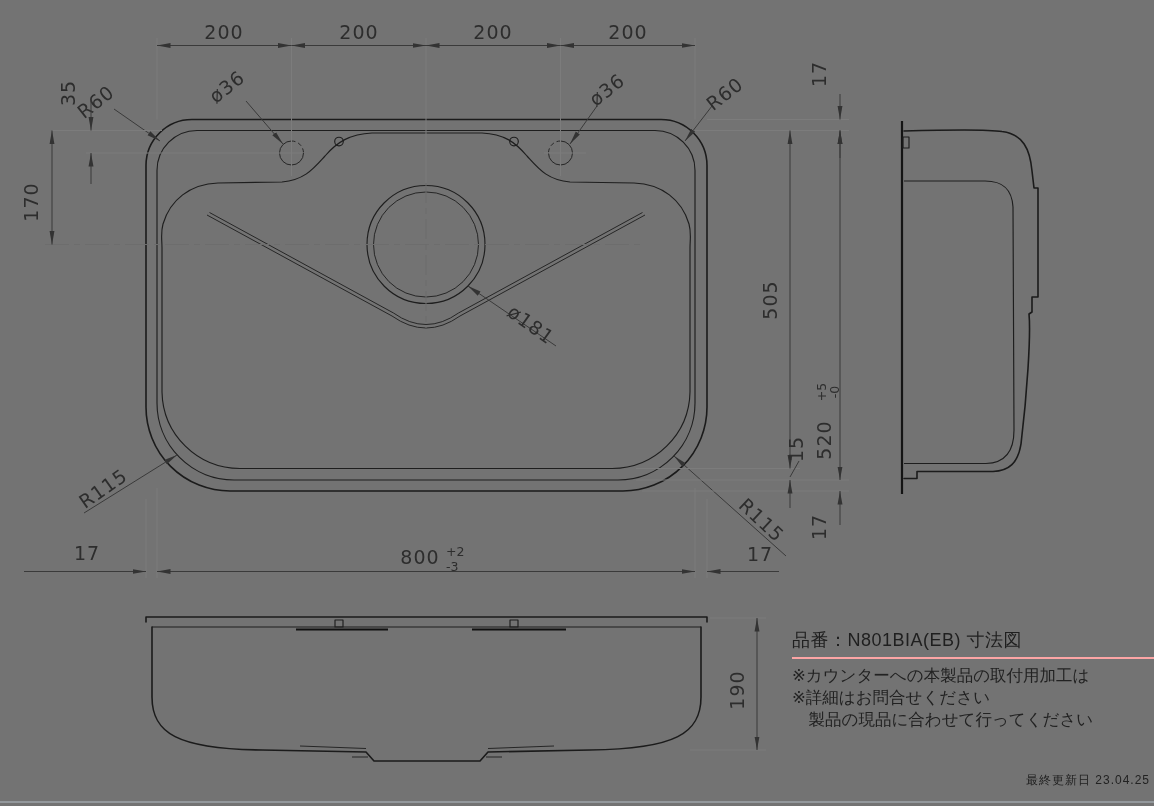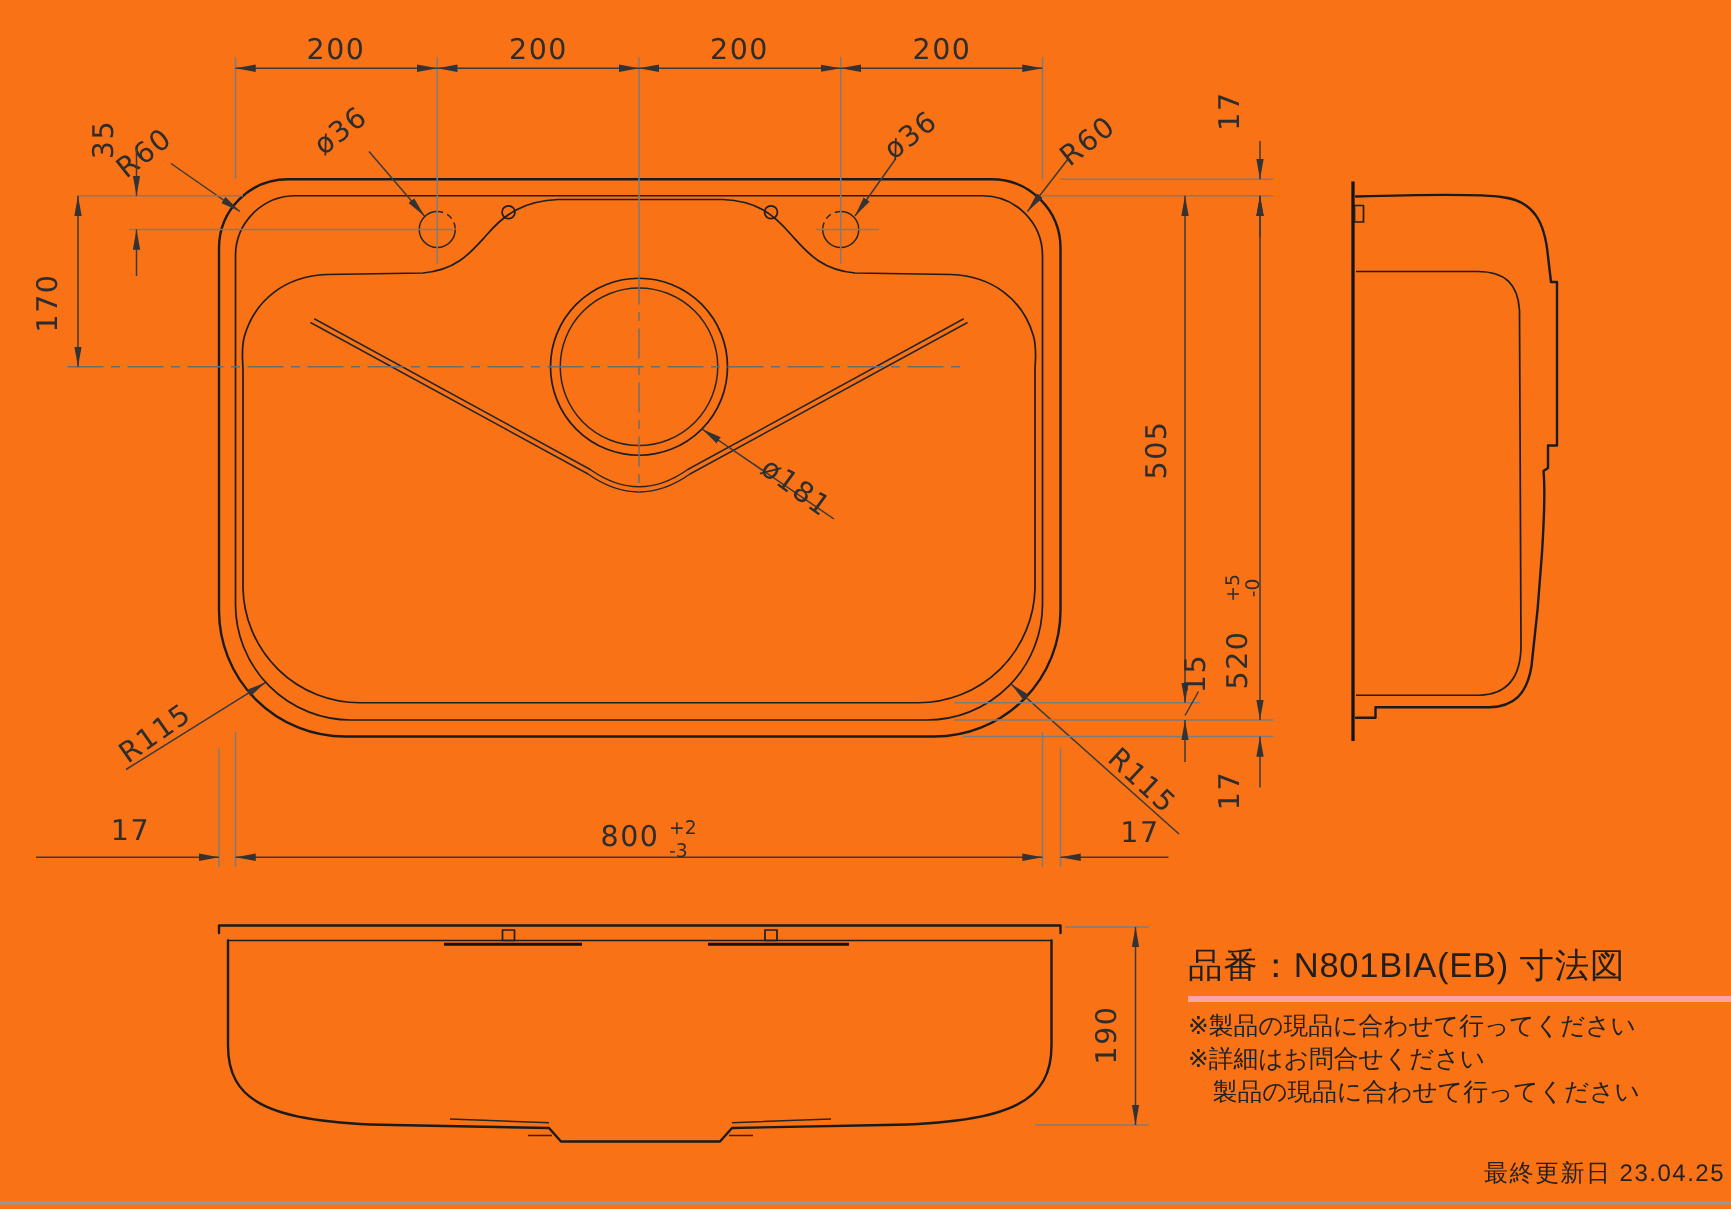--- a/index.html
+++ b/index.html
@@ -1,33 +1,33 @@
 <!DOCTYPE html>
 <html><head>
 <meta charset="utf-8">
 <style>
   html,body{margin:0;padding:0;background:#ffffff;}
-  #stage{position:relative;width:1154px;height:806px;background:#f97316;overflow:hidden;
+  #stage{position:relative;width:1154px;height:806px;background:#737373;overflow:hidden;
          font-family:"Liberation Sans","DejaVu Sans",sans-serif;}
   svg{position:absolute;left:0;top:0;}
   svg text{font-family:"DejaVu Sans","Liberation Sans",sans-serif;fill:#2d2d2d;}
   .dt{font-size:19px;letter-spacing:1px;}
   .dts{font-size:12.5px;letter-spacing:0;}
   .ol{stroke:#1b1b1b;stroke-width:1.6;fill:none;stroke-linejoin:round;stroke-linecap:round;}
   .ol2{stroke:#1e1e1e;stroke-width:1.15;fill:none;stroke-linejoin:round;}
   .thin{stroke:#262626;stroke-width:1;fill:none;}
   .ext{stroke:#7c7c7c;stroke-width:1;fill:none;}
   .dim{stroke:#3a3a3a;stroke-width:1;fill:none;}
   .cl{stroke:#6d6d6d;stroke-width:1;fill:none;}
   #title-block{position:absolute;left:792px;top:628px;width:362px;color:#1f1f1f;}
-  #tb-title{font-size:23px;letter-spacing:0.5px;border-bottom:4px solid #fca5a5;
+  #tb-title{font-size:18px;letter-spacing:0.5px;border-bottom:2px solid #fca5a5;
             padding-bottom:5px;white-space:nowrap;}
   .tb-note{font-size:16.5px;line-height:22px;white-space:nowrap;color:#222;}
   #tb-notes{margin-top:5px;}
-  #footer-date{position:absolute;right:4px;top:772px;font-size:16px;letter-spacing:1px;color:#222;white-space:nowrap;}
+  #footer-date{position:absolute;right:4px;top:772px;font-size:12px;letter-spacing:1px;color:#222;white-space:nowrap;}
   #bottom-rule{position:absolute;left:0;top:801px;width:1154px;height:2px;background:#93989c;}
 </style>
 </head>
 <body>
 
 <div id="stage">
 <svg width="1154" height="806" viewBox="0 0 1154 806">
   <defs>
     <marker id="ar" markerUnits="userSpaceOnUse" markerWidth="14" markerHeight="10" refX="13.5" refY="5" orient="auto-start-reverse">
       <path d="M0,2.55 L13.5,5 L0,7.45 Z" fill="#333"></path>
@@ -176,20 +176,20 @@
     <line class="ext" x1="710" y1="618" x2="766" y2="618"></line>
     <line class="ext" x1="690" y1="750" x2="766" y2="750"></line>
     <line class="dim" x1="757" y1="618" x2="757" y2="750" marker-start="url(#ar)" marker-end="url(#ar)"></line>
     <text class="dt" x="744" y="690" text-anchor="middle" transform="rotate(-90 744 690)">190</text>
   </g>
 </svg>
 
   <div id="title-block">
     <div id="tb-title">品番：N801BIA(EB) 寸法図</div>
     <div id="tb-notes">
-      <div class="tb-note">※製品の現品に合わせて行ってください</div>
+      <div class="tb-note">※カウンターへの本製品の取付用加工は</div>
       <div class="tb-note">※詳細はお問合せください</div>
       <div class="tb-note">　製品の現品に合わせて行ってください</div>
     </div>
   </div>
   <div id="footer-date">最終更新日 23.04.25</div>
   <div id="bottom-rule"></div>
 </div>
 
 </body></html>

